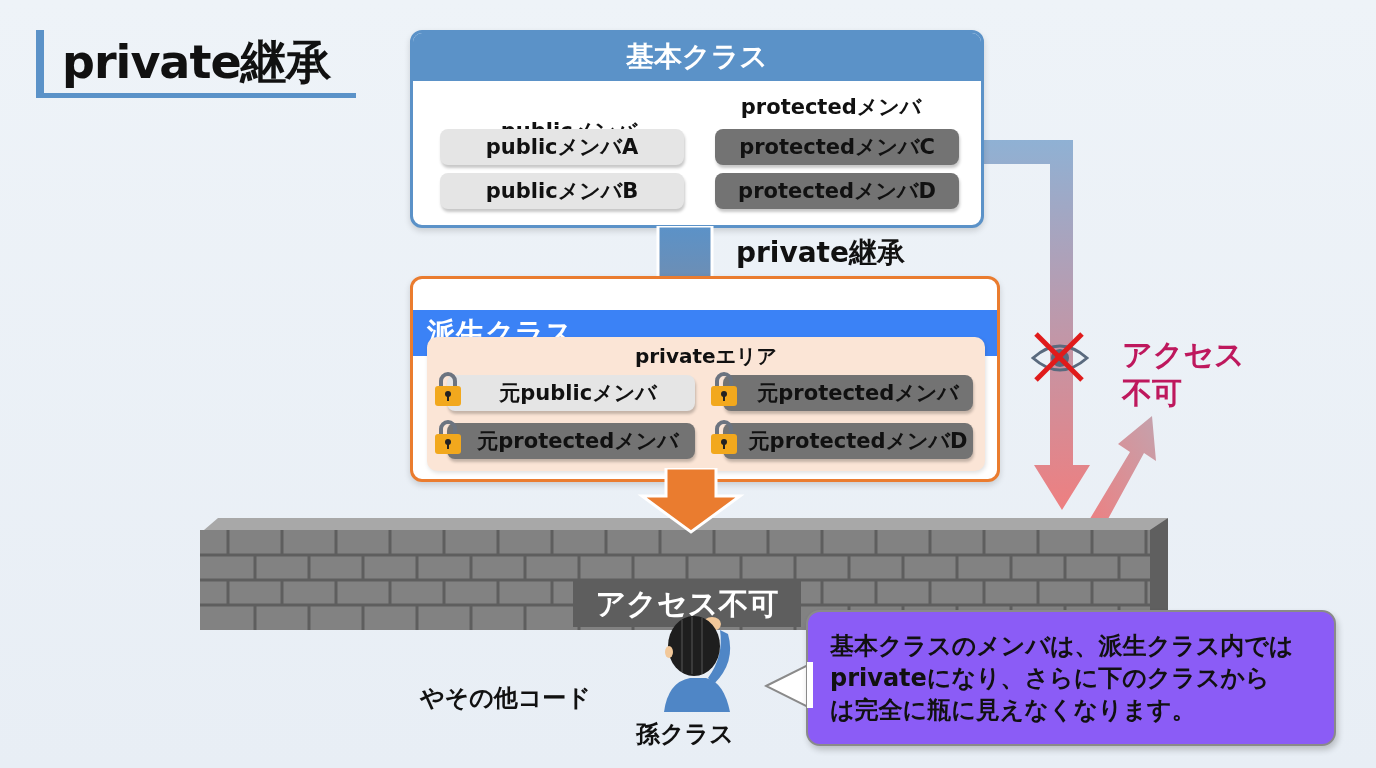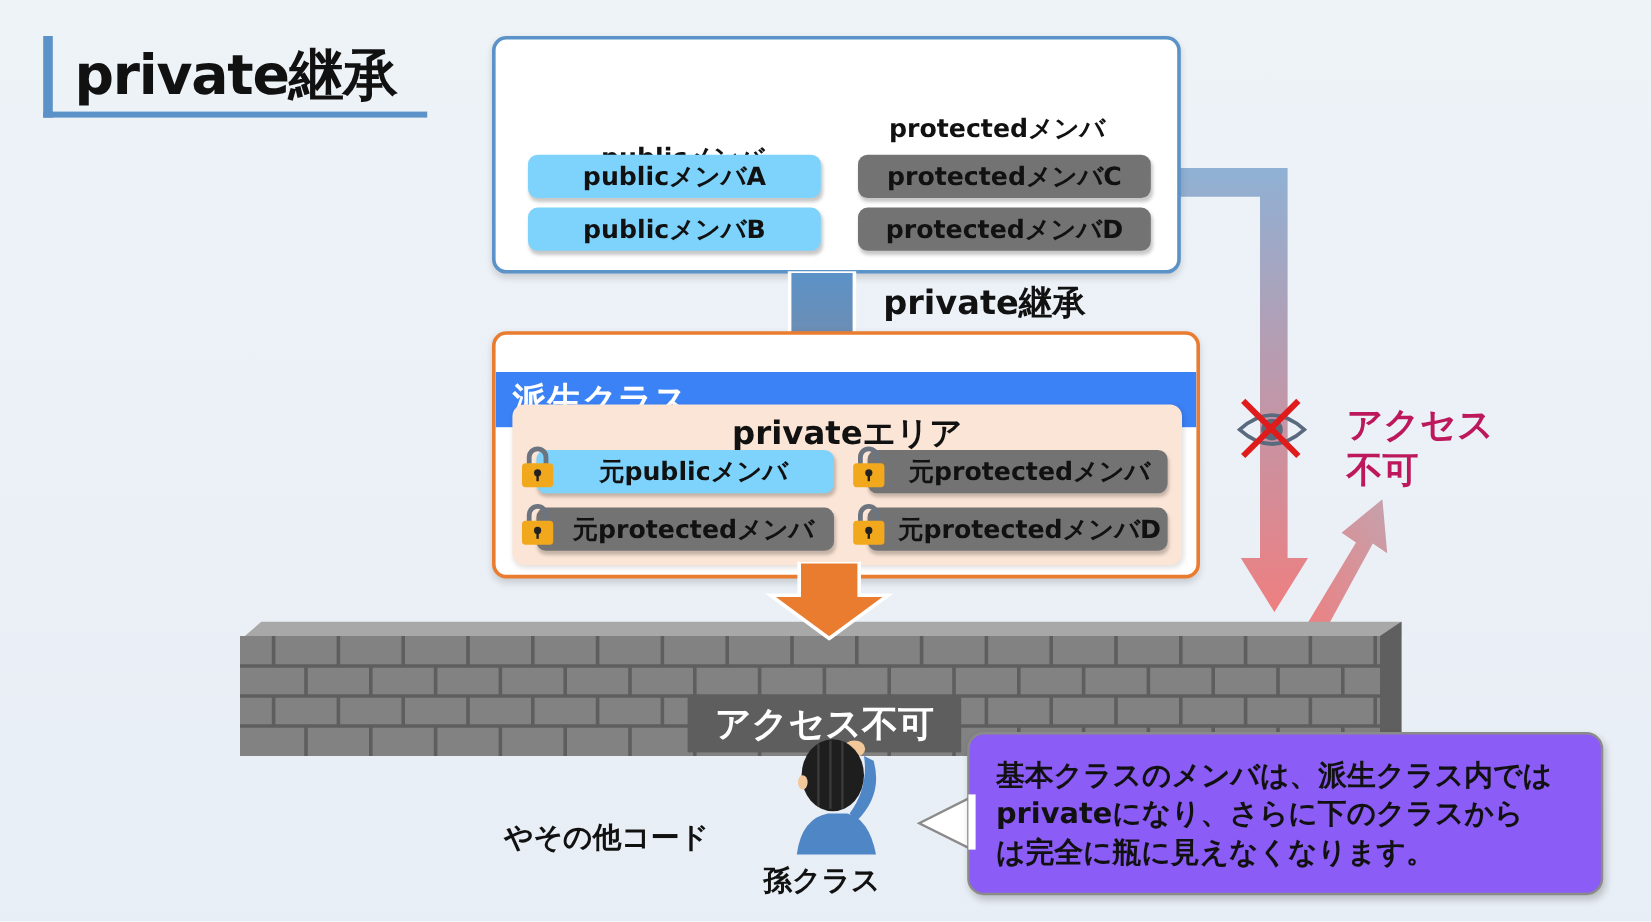--- a/index.html
+++ b/index.html
@@ -18,32 +18,32 @@
 
   
   .base-box { left: 410px; top: 30px; width: 574px; height: 198px; background: #fff;
     border: 3px solid #5b92c8; border-radius: 12px; box-sizing: border-box; overflow: hidden;
     box-shadow: 0 3px 6px rgba(0,0,0,0.15); }
   .base-header { position: absolute; left: 0; top: 0; right: 0; height: 48px; background: #5b92c8;
     color: #fff; font-size: 28px; font-weight: bold; text-align: center; line-height: 48px; }
   .col-head { font-size: 21px; font-weight: bold; text-align: center; width: 240px; }
   .pill { height: 36px; border-radius: 8px; font-size: 21px; font-weight: bold; line-height: 36px;
     text-align: center; box-shadow: 1px 3px 3px rgba(0,0,0,0.22); box-sizing: border-box; white-space: nowrap; }
-  .pill.blue { background: #7dd3fc; }
+  .pill.blue { background: #e5e5e5; }
   .pill.green { background: #737373; }
 
   
   .derived-box { left: 410px; top: 276px; width: 590px; height: 206px; background: #fff;
     border: 3px solid #ea7c2f; border-radius: 12px; box-sizing: border-box; overflow: hidden;
     box-shadow: 0 3px 6px rgba(0,0,0,0.15); }
   .derived-header { position: absolute; left: 0; top: 0; right: 0; height: 46px; background: #3b82f6;
     color: #fff; font-size: 29px; font-weight: bold; line-height: 46px; padding-left: 14px; margin-top: 31px; }
   .private-area { position: absolute; left: 14px; top: 58px; width: 558px; height: 134px;
     background: #fbe5d6; border-radius: 10px; box-shadow: 1px 2px 4px rgba(0,0,0,0.12); }
-  .private-title { font-size: 27px; font-weight: bold; text-align: center; width: 100%; top: 6px; left: 0; }
+  .private-title { font-size: 20px; font-weight: bold; text-align: center; width: 100%; top: 6px; left: 0; }
 
   .lock { width: 30px; height: 36px; }
   .wall-label { left: 573px; top: 553px; width: 228px; height: 46px; background: #5e5e5e;
     color: #fff; font-size: 30px; font-weight: bold; text-align: center; line-height: 46px; margin-top: 28px; }
 
   .access-denied-side { left: 1122px; top: 336px; color: #be185d; font-size: 30px; font-weight: bold; line-height: 38px; }
   .inherit-label { left: 736px; top: 234px; font-size: 28px; font-weight: bold; }
 
   .other-code { left: 420px; top: 682px; font-size: 24px; font-weight: bold; }
   .grandchild { left: 636px; top: 718px; font-size: 24px; font-weight: bold; }
@@ -80,20 +80,21 @@
   <line x1="6" y1="4" x2="52" y2="50" stroke="#e01b1b" stroke-width="5"></line>
   <line x1="52" y1="4" x2="6" y2="50" stroke="#e01b1b" stroke-width="5"></line>
 </svg>
 
 <div class="abs access-denied-side">
   <div>アクセス</div>
   <div>不可</div>
 </div>
 
 <div class="abs base-box">
+  <div class="base-header">基本クラス</div>
   <div class="abs col-head" style="left:36px;top:60px;margin-top:24px;">publicメンバ</div>
   <div class="abs col-head" style="left:298px;top:60px;">protectedメンバ</div>
   <div class="abs pill blue" style="left:27px;top:96px;width:244px;">publicメンバA</div>
   <div class="abs pill blue" style="left:27px;top:140px;width:244px;">publicメンバB</div>
   <div class="abs pill green" style="left:302px;top:96px;width:244px;">protectedメンバC</div>
   <div class="abs pill green" style="left:302px;top:140px;width:244px;">protectedメンバD</div>
 </div>
 
 <svg class="abs" style="left:630px;top:226px;" width="110" height="110">
   <defs>

